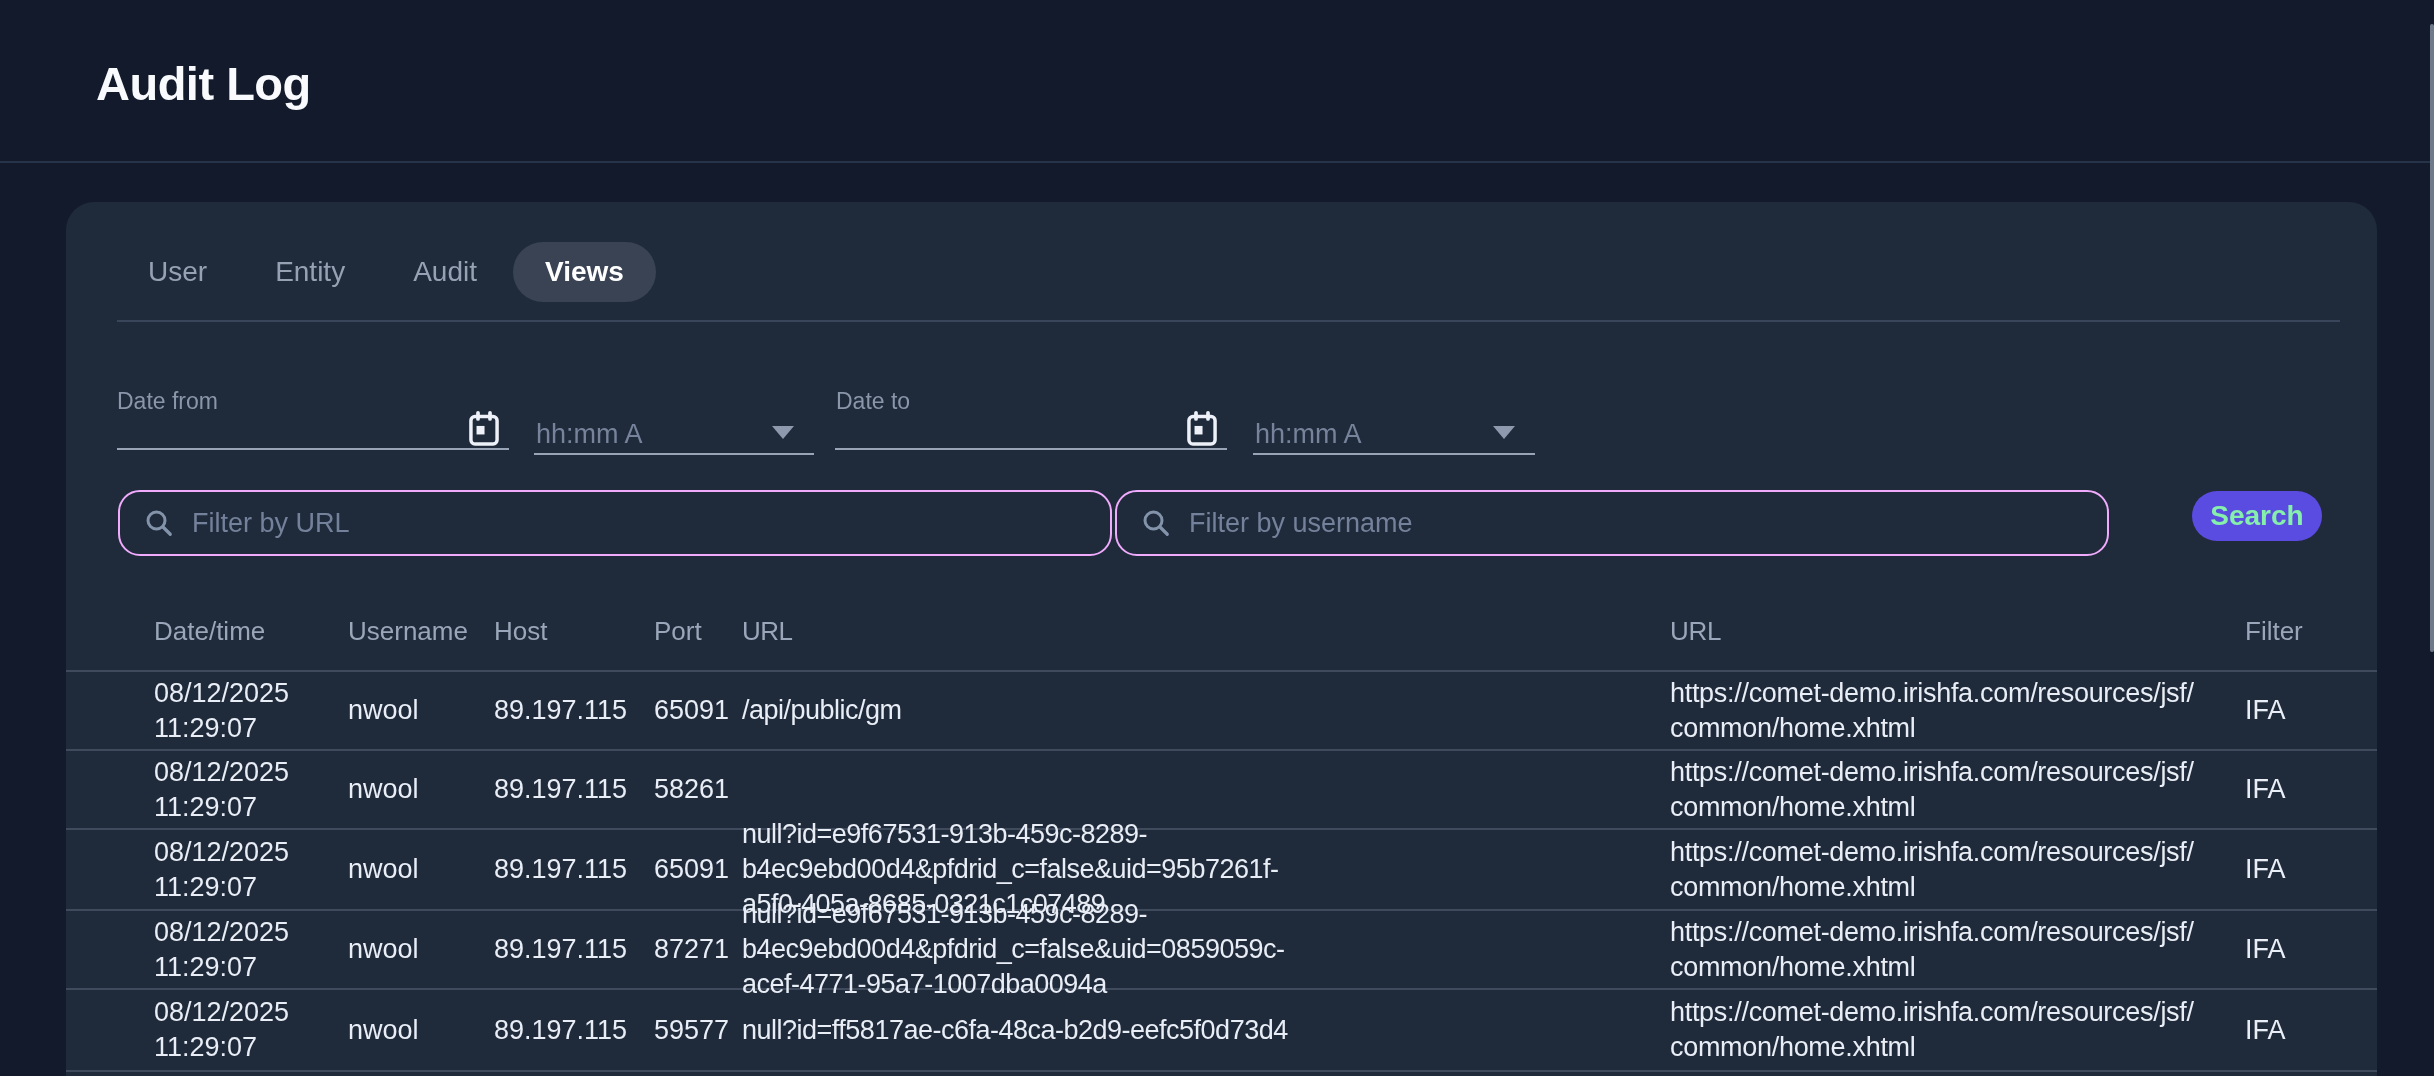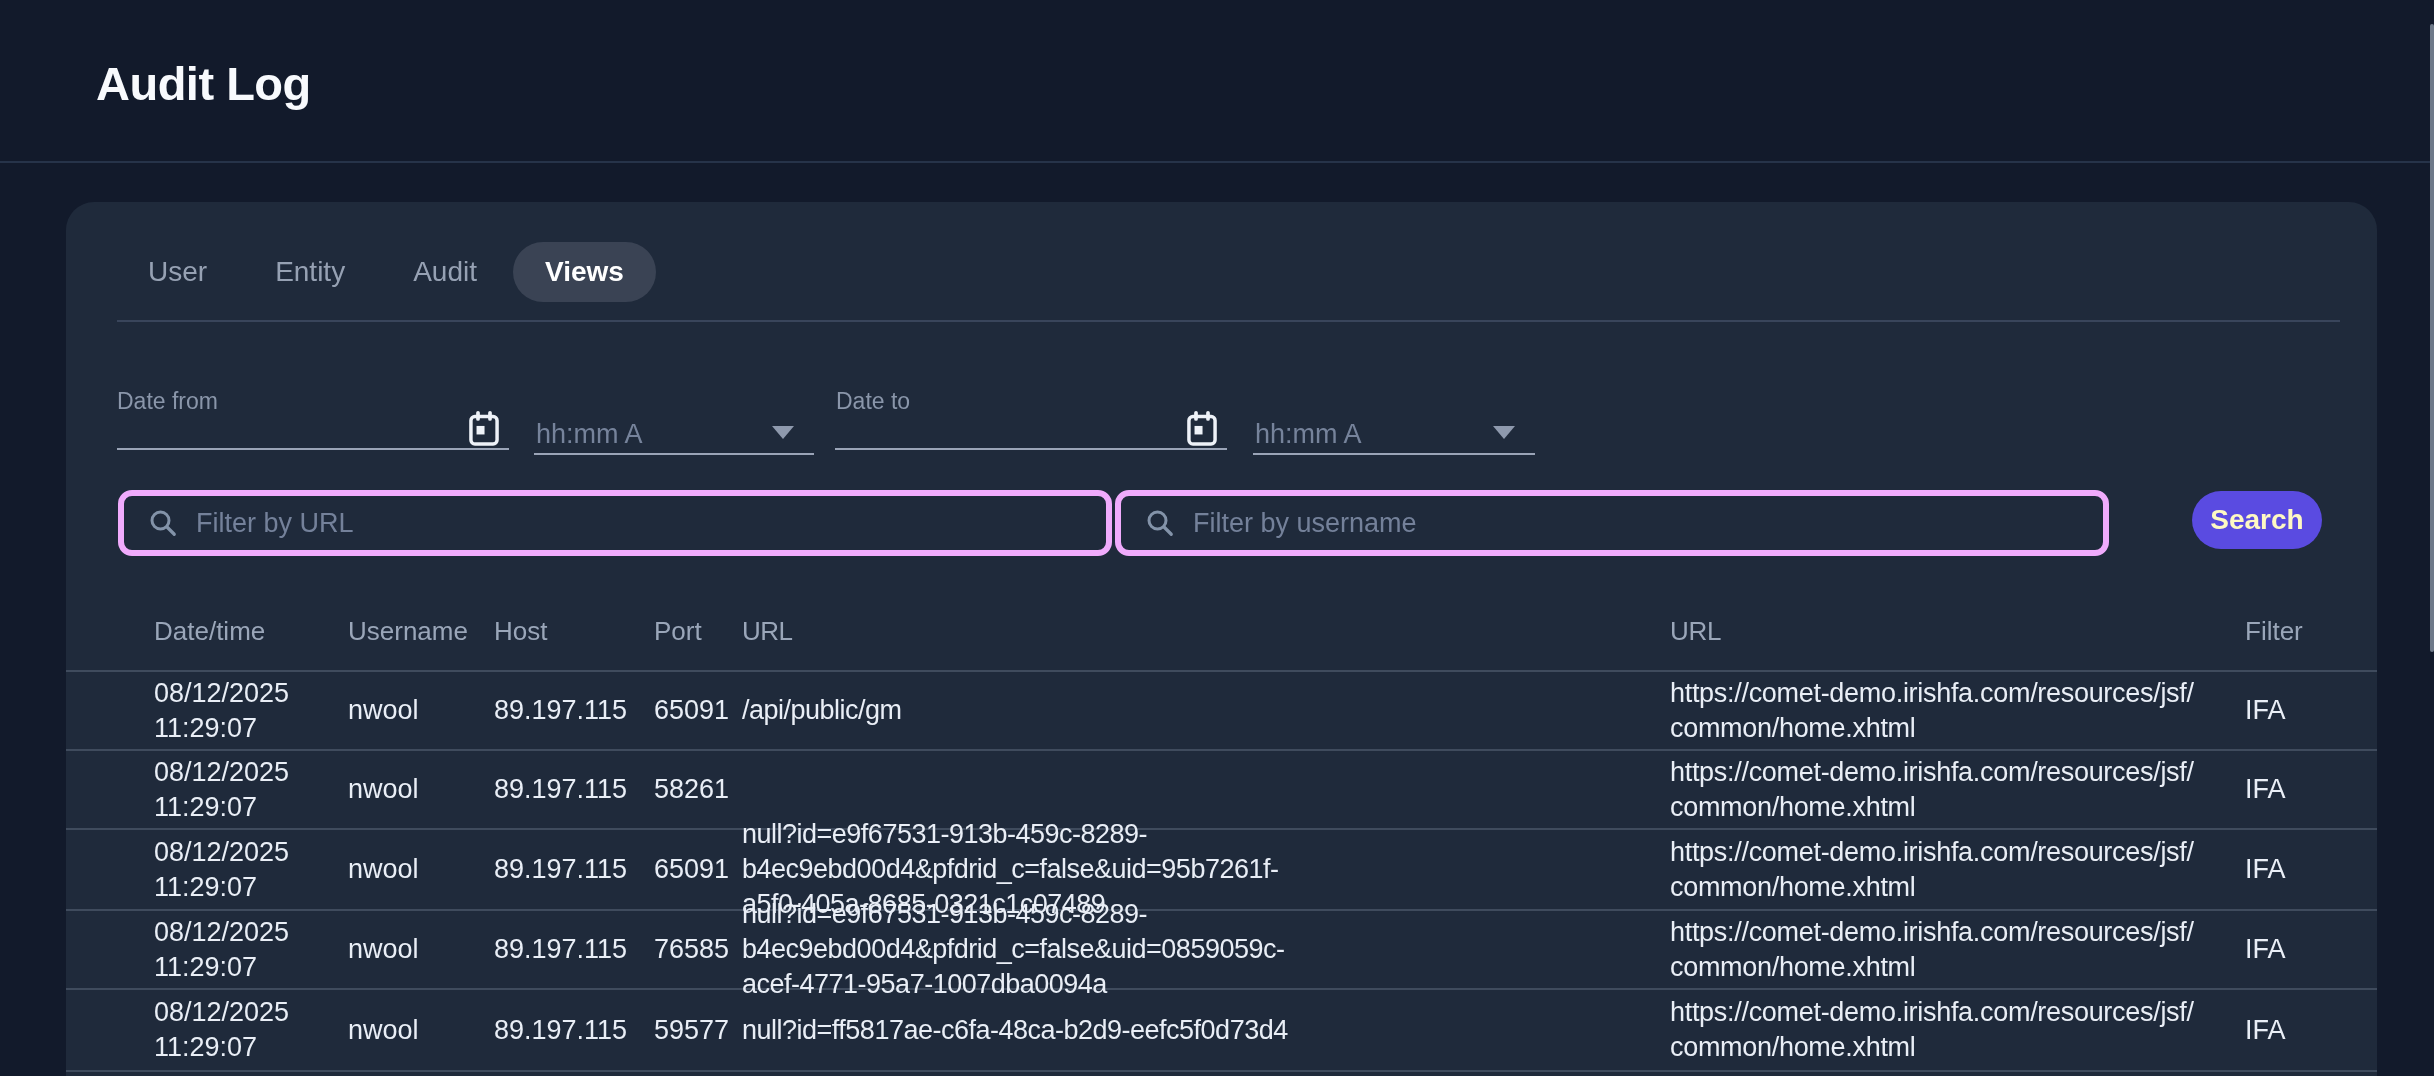--- a/index.html
+++ b/index.html
@@ -65,32 +65,32 @@
   .tfield .time-ph { font-size:27px; color:#76839b; padding-left:2px; }
   .caret-down {
     position:absolute; right:20px; top:10px; width:0; height:0;
     border-left:11px solid transparent; border-right:11px solid transparent;
     border-top:13px solid #8e99ad;
   }
 
   
   .search-box {
     position:absolute; top:288px; width:994px; height:66px;
-    border:6px solid #f0abfc; border-radius:14px;
+    border:2px solid #f0abfc; border-radius:22px;
     display:flex; align-items:center; padding:0 24px; gap:18px;
     background:transparent;
   }
   .search-box input {
     flex:1; background:transparent; border:none; outline:none;
     font-size:27px; color:#e9eef6; font-family:inherit;
   }
   .search-box input::placeholder { color:#74819a; opacity:1; }
   .search-btn {
-    position:absolute; left:2126px; top:289px; width:130px; height:58px;
-    border:none; border-radius:31px; background:#5a4be1; color:#fef9c3;
+    position:absolute; left:2126px; top:289px; width:130px; height:50px;
+    border:none; border-radius:31px; background:#5a4be1; color:#86efac;
     font-size:28px; font-weight:600; font-family:inherit; cursor:pointer;
     display:flex; align-items:center; justify-content:center;
   }
 
   
   .thead { position:absolute; left:0; top:390px; width:2311px; height:80px; }
   .thead .cell { font-size:26px; font-weight:500; color:#9aa6b9; }
   .tbody { position:absolute; left:0; top:470px; width:2311px; }
   .trow { position:relative; width:2311px; border-bottom:2px solid rgba(148,163,184,.28); }
   .thead { border-bottom:2px solid rgba(148,163,184,.28);padding-left:24px; }
@@ -238,21 +238,21 @@
       <div class="cell c6">https://comet-demo.irishfa.com/resources/jsf/
 common/home.xhtml</div>
       <div class="cell c7">IFA</div>
     </div>
 
     <div class="trow" style="height:79px;">
       <div class="cell c1">08/12/2025
 11:29:07</div>
       <div class="cell c2">nwool</div>
       <div class="cell c3">89.197.115</div>
-      <div class="cell c4">76585</div>
+      <div class="cell c4">87271</div>
       <div class="cell c5">null?id=e9f67531-913b-459c-8289-b4ec9ebd00d4&amp;pfdrid_c=false&amp;uid=0859059c-
 acef-4771-95a7-1007dba0094a</div>
       <div class="cell c6">https://comet-demo.irishfa.com/resources/jsf/
 common/home.xhtml</div>
       <div class="cell c7">IFA</div>
     </div>
 
     <div class="trow" style="height:82px;">
       <div class="cell c1">08/12/2025
 11:29:07</div>

